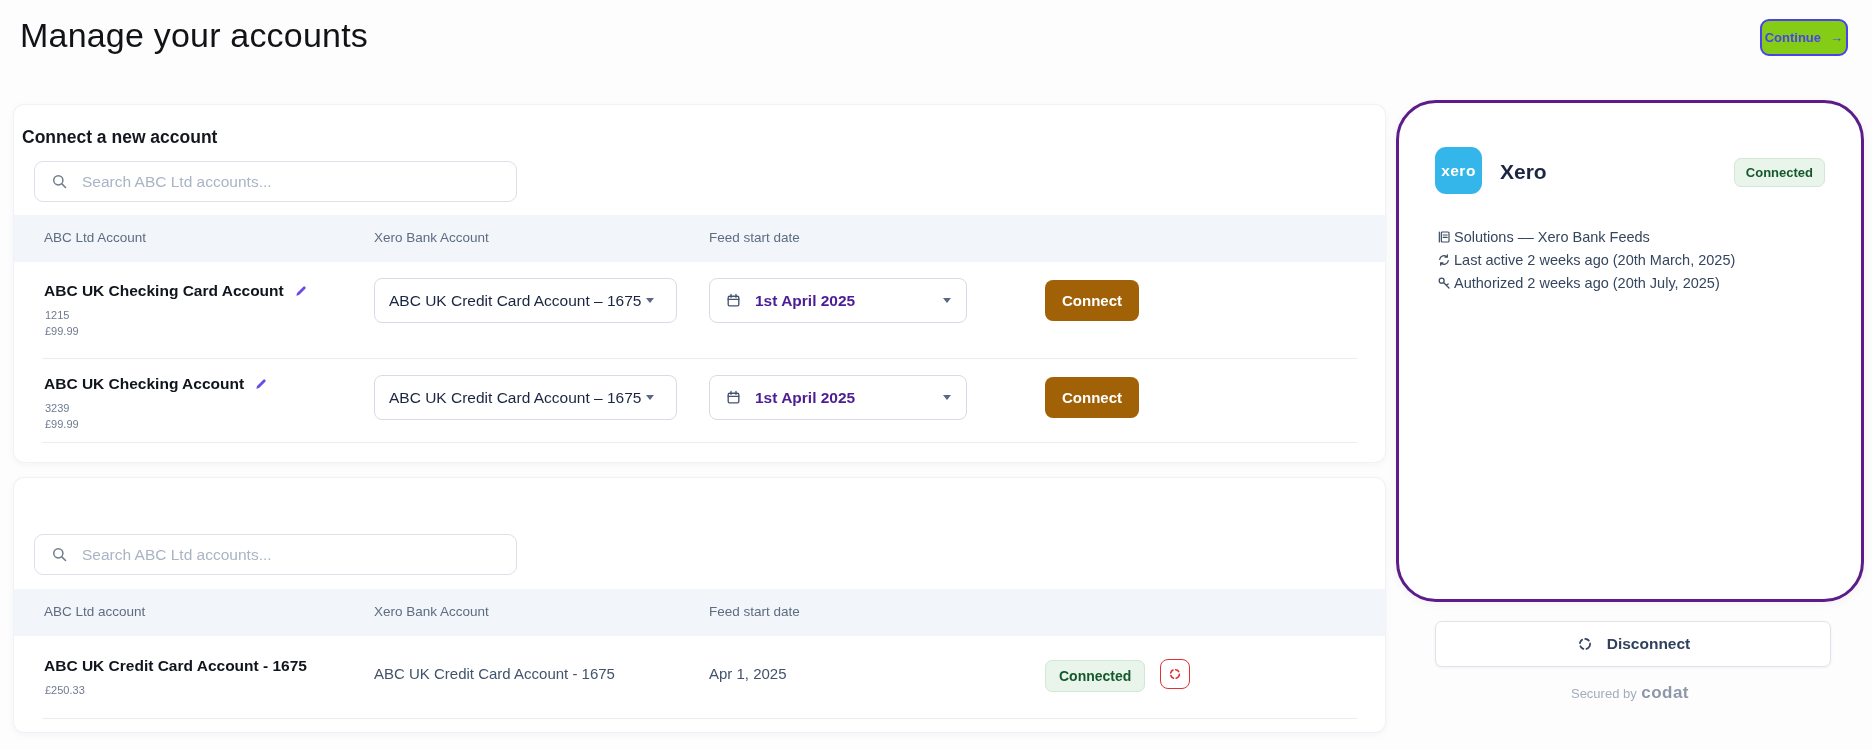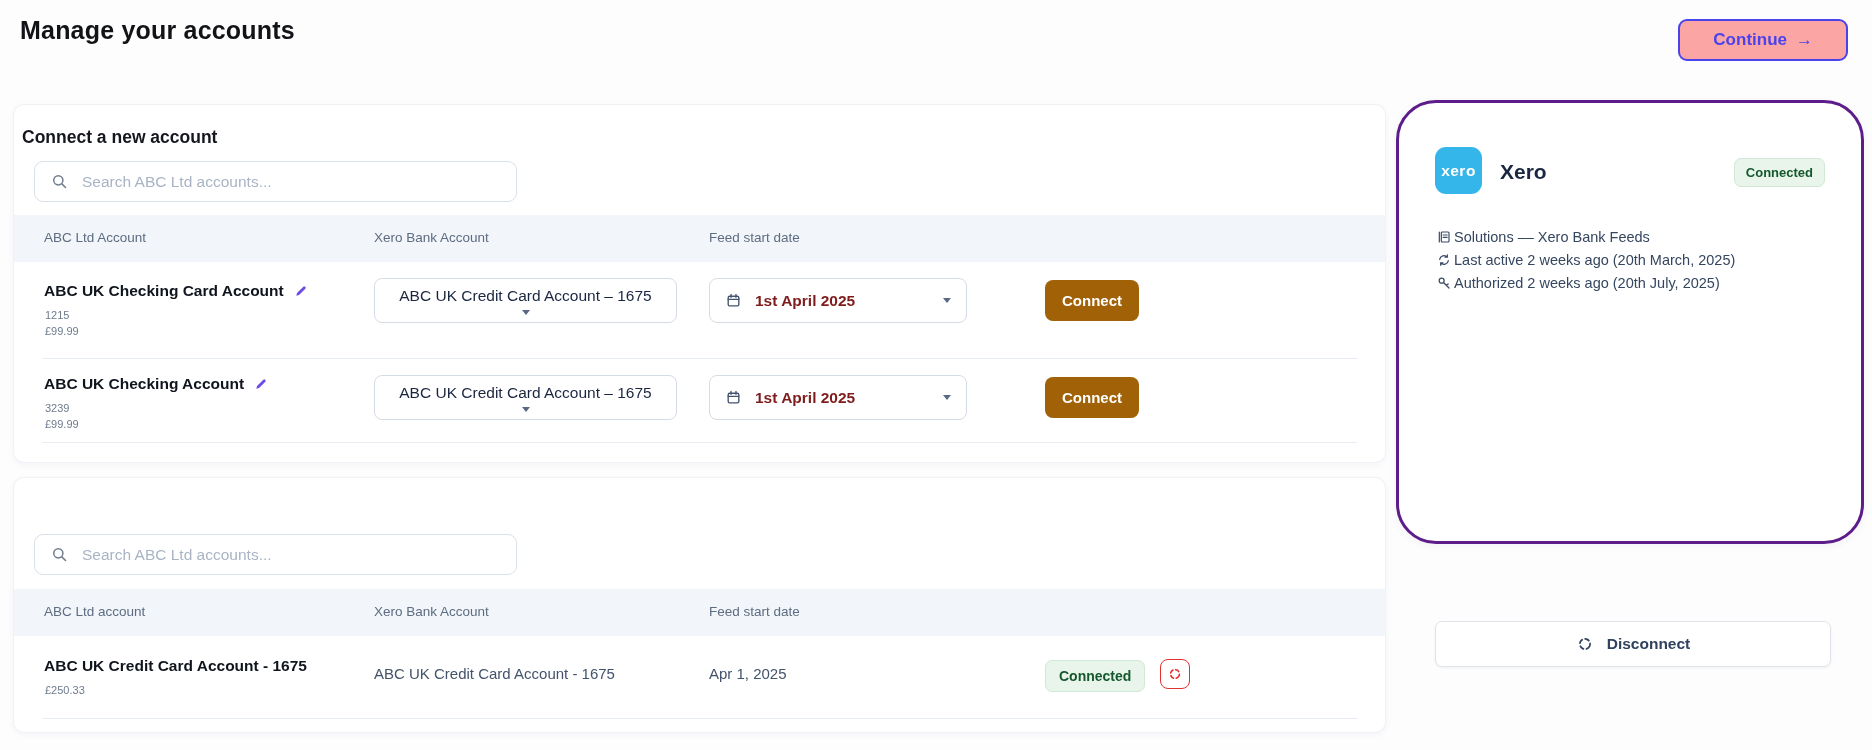--- a/index.html
+++ b/index.html
@@ -6,28 +6,28 @@
   html,body { width:1872px; height:750px; }
   body {
     position:relative;
     background:#fdfdfe;
     font-family:"Liberation Sans", sans-serif;
     color:#15181e;
     overflow:hidden;
   }
   .page-title {
     position:absolute; left:20px; top:16px;
-    font-size:25px; font-weight:700; color:#121317; letter-spacing:.2px;
+    font-size:34px; font-weight:400; color:#121317; letter-spacing:.2px;
   }
   .continue-btn {
     position:absolute; right:24px; top:19px;
     display:flex; align-items:center; gap:9px;
-    padding:9px 33px; background:#fca5a5;
+    padding:9px 3px; background:#84cc16;
     border:2px solid #4a43ea; border-radius:9px;
-    color:#4a43ea; font-weight:700; font-size:17px; cursor:pointer;
+    color:#4a43ea; font-weight:700; font-size:13px; cursor:pointer;
   }
   .card {
     position:absolute; background:#fff; border-radius:10px;
     box-shadow:0 0 0 1px #f0f2f6, 0 2px 8px rgba(25,39,70,.05);
   }
   #card-connect   { left:14px; top:105px; width:1371px; height:357px; }
   #card-connected { left:14px; top:478px; width:1371px; height:254px; }
   .section-title {
     position:absolute; left:8px; top:22px;
     font-size:17.5px; font-weight:800; color:#14171d;
@@ -58,29 +58,29 @@
   .divider { position:absolute; left:28px; right:28px; border-top:1px solid #e8edf3; height:0; }
   .acct-name {
     position:absolute; left:30px; top:20px;
     font-size:15.5px; font-weight:800; color:#10151d;
     display:flex; align-items:center; gap:10px;
   }
   .acct-sub { position:absolute; left:31px; font-size:11px; color:#6e7b8e; }
   .selectbox {
     position:absolute; left:360px; top:16px; width:303px; height:45px;
     border:1px solid #d6dce5; border-radius:8px; background:#fff;
-    display:flex; align-items:center; gap:5px; padding:8px 14px; cursor:pointer;flex-direction:column;
+    display:flex; align-items:center; gap:5px; padding:8px 14px; cursor:pointer;
   }
   .selectbox .sel-label { font-size:15.5px; color:#1a2540; font-weight:400; }
   .datebox {
     position:absolute; left:695px; top:16px; width:258px; height:45px;
     border:1px solid #d6dce5; border-radius:8px; background:#fff;
     display:flex; align-items:center; gap:13px; padding:0 15px; cursor:pointer;
   }
-  .datebox .date-label { font-size:15.5px; color:#7f1d1d; font-weight:700; flex:1; }
+  .datebox .date-label { font-size:15.5px; color:#4c1d95; font-weight:700; flex:1; }
   .caret {
     width:0; height:0; flex:none;
     border-left:4.5px solid transparent; border-right:4.5px solid transparent;
     border-top:5.5px solid #5a6882;
   }
   .connect-btn {
     position:absolute; left:1031px; top:18px; width:94px; height:41px;
     background:#a16207; border:none; border-radius:8px;
     color:#fff; font-weight:800; font-size:15px; cursor:pointer;
     font-family:"Liberation Sans", sans-serif;
@@ -93,21 +93,21 @@
   }
   .row-badge { position:absolute; left:1031px; top:24px; }
   .unlink-btn {
     position:absolute; left:1146px; top:23px; width:30px; height:30px;
     background:#fff; border:1.5px solid #e23131; border-radius:8px;
     display:flex; align-items:center; justify-content:center;
     color:#e23131; cursor:pointer;
   }
   
   #xero-panel {
-    position:absolute; left:1396px; top:100px; width:468px; height:444px;
+    position:absolute; left:1396px; top:100px; width:468px; height:502px;
     background:#fff; border:3.5px solid #5c1d8a; border-radius:40px;
     box-shadow:0 2px 10px rgba(30,20,60,.05);
   }
   .xero-logo {
     position:absolute; left:36px; top:44px; width:47px; height:47px;
     background:#35b6ea; border-radius:11px;
     display:flex; align-items:center; justify-content:center;
     color:#fff; font-weight:700; font-size:15.5px; letter-spacing:.5px;
   }
   .xero-name {
@@ -305,13 +305,17 @@
 
   <button class="disconnect-btn">
     <span>
       <svg width="18" height="18" viewBox="0 0 24 24" fill="none" stroke="#31415e" stroke-width="2.3" stroke-linecap="round">
         <circle cx="12" cy="12" r="6.8" stroke-dasharray="5.5 4" transform="rotate(25 12 12)"></circle>
       </svg>
     </span>
     <span>Disconnect</span>
   </button>
 
+  <div class="secured">
+    <span class="by">Secured by</span>
+    <span class="prov">codat</span>
+  </div>
 </aside>
 
 </body></html>

